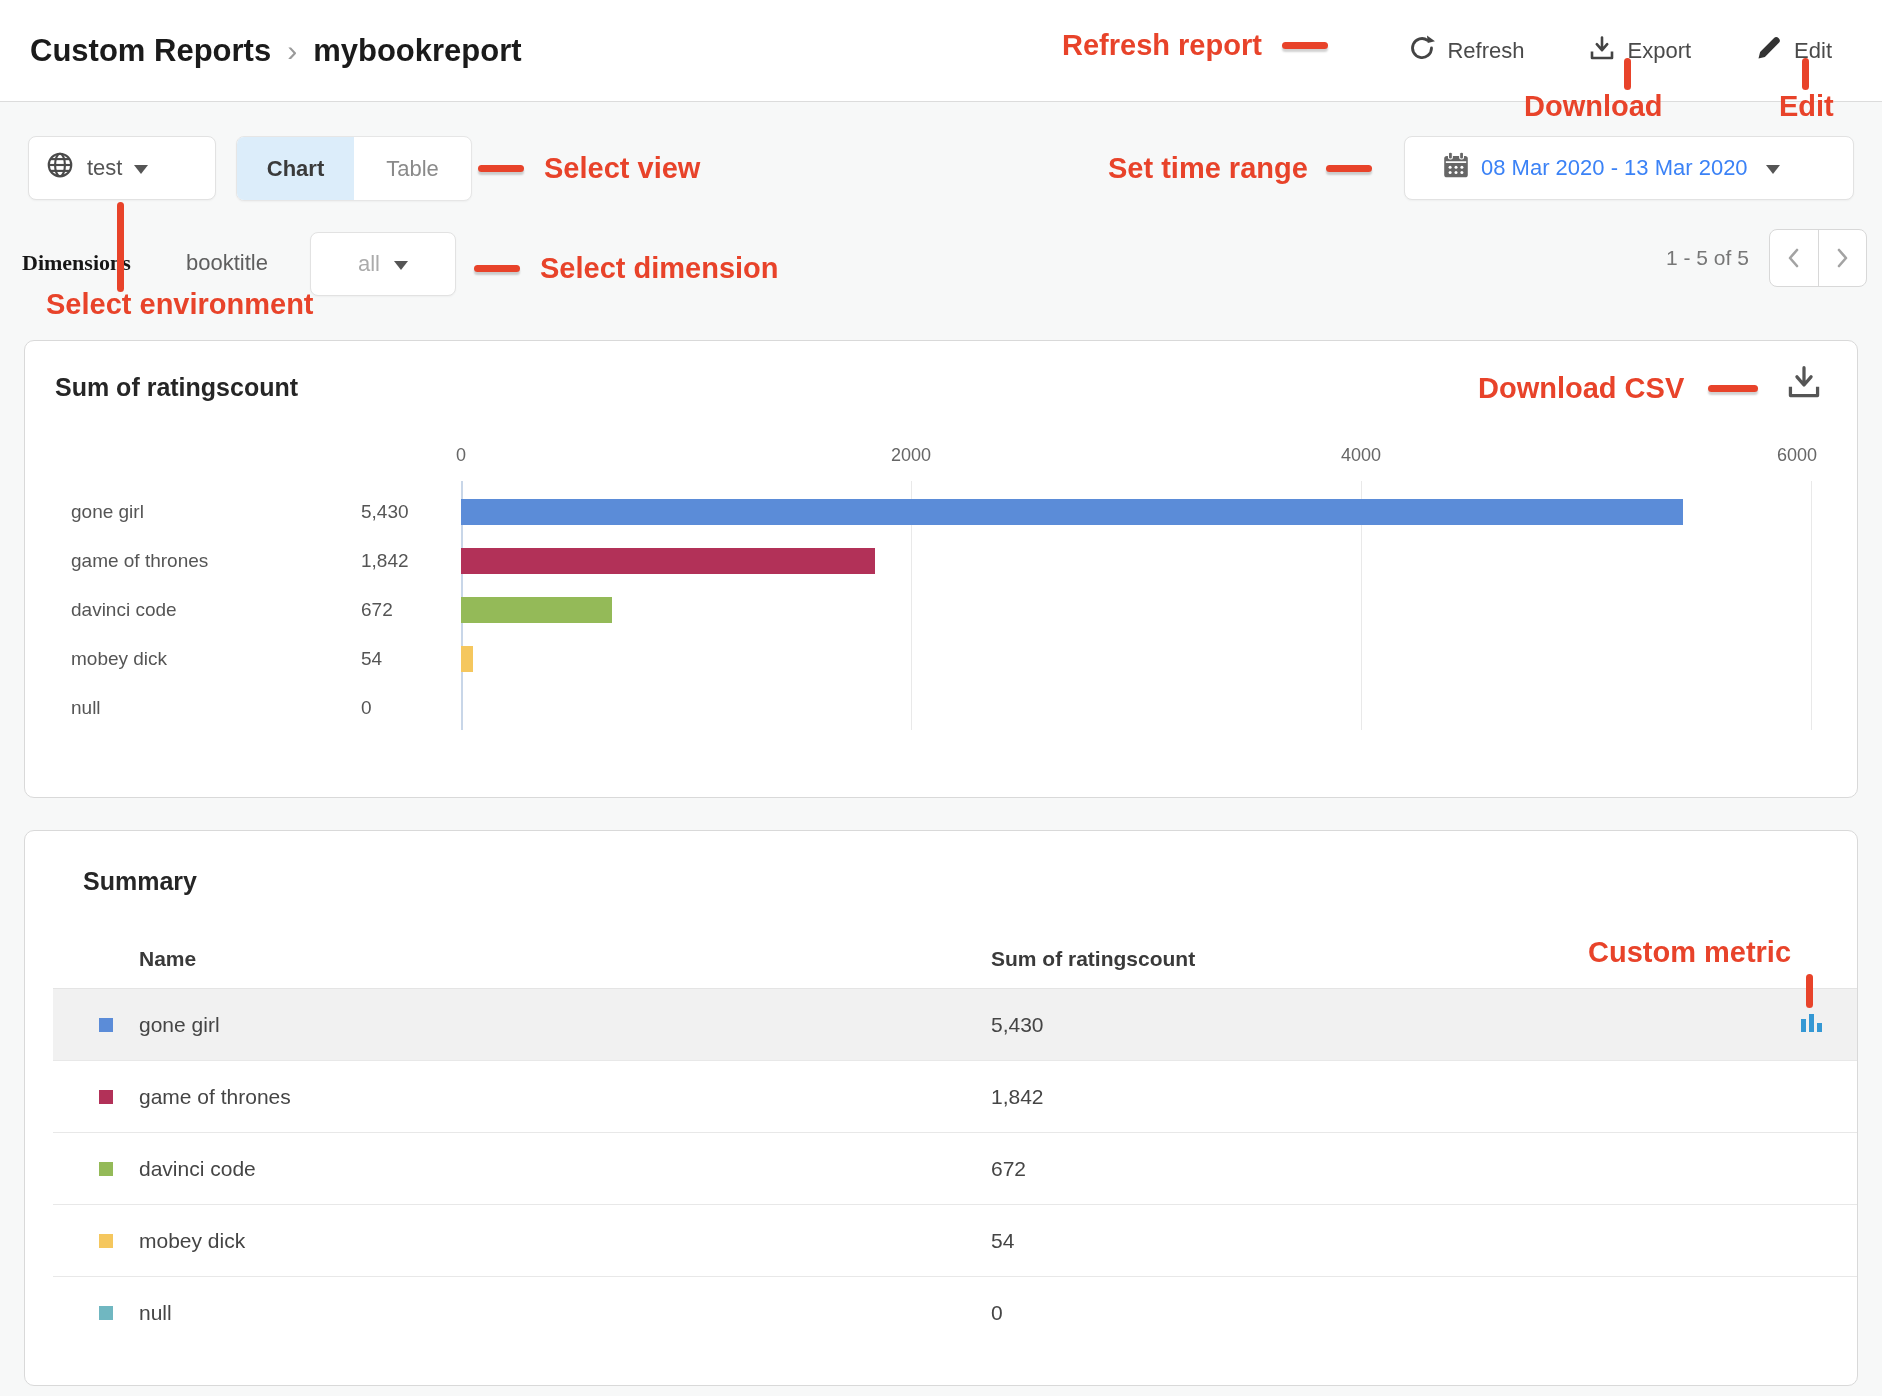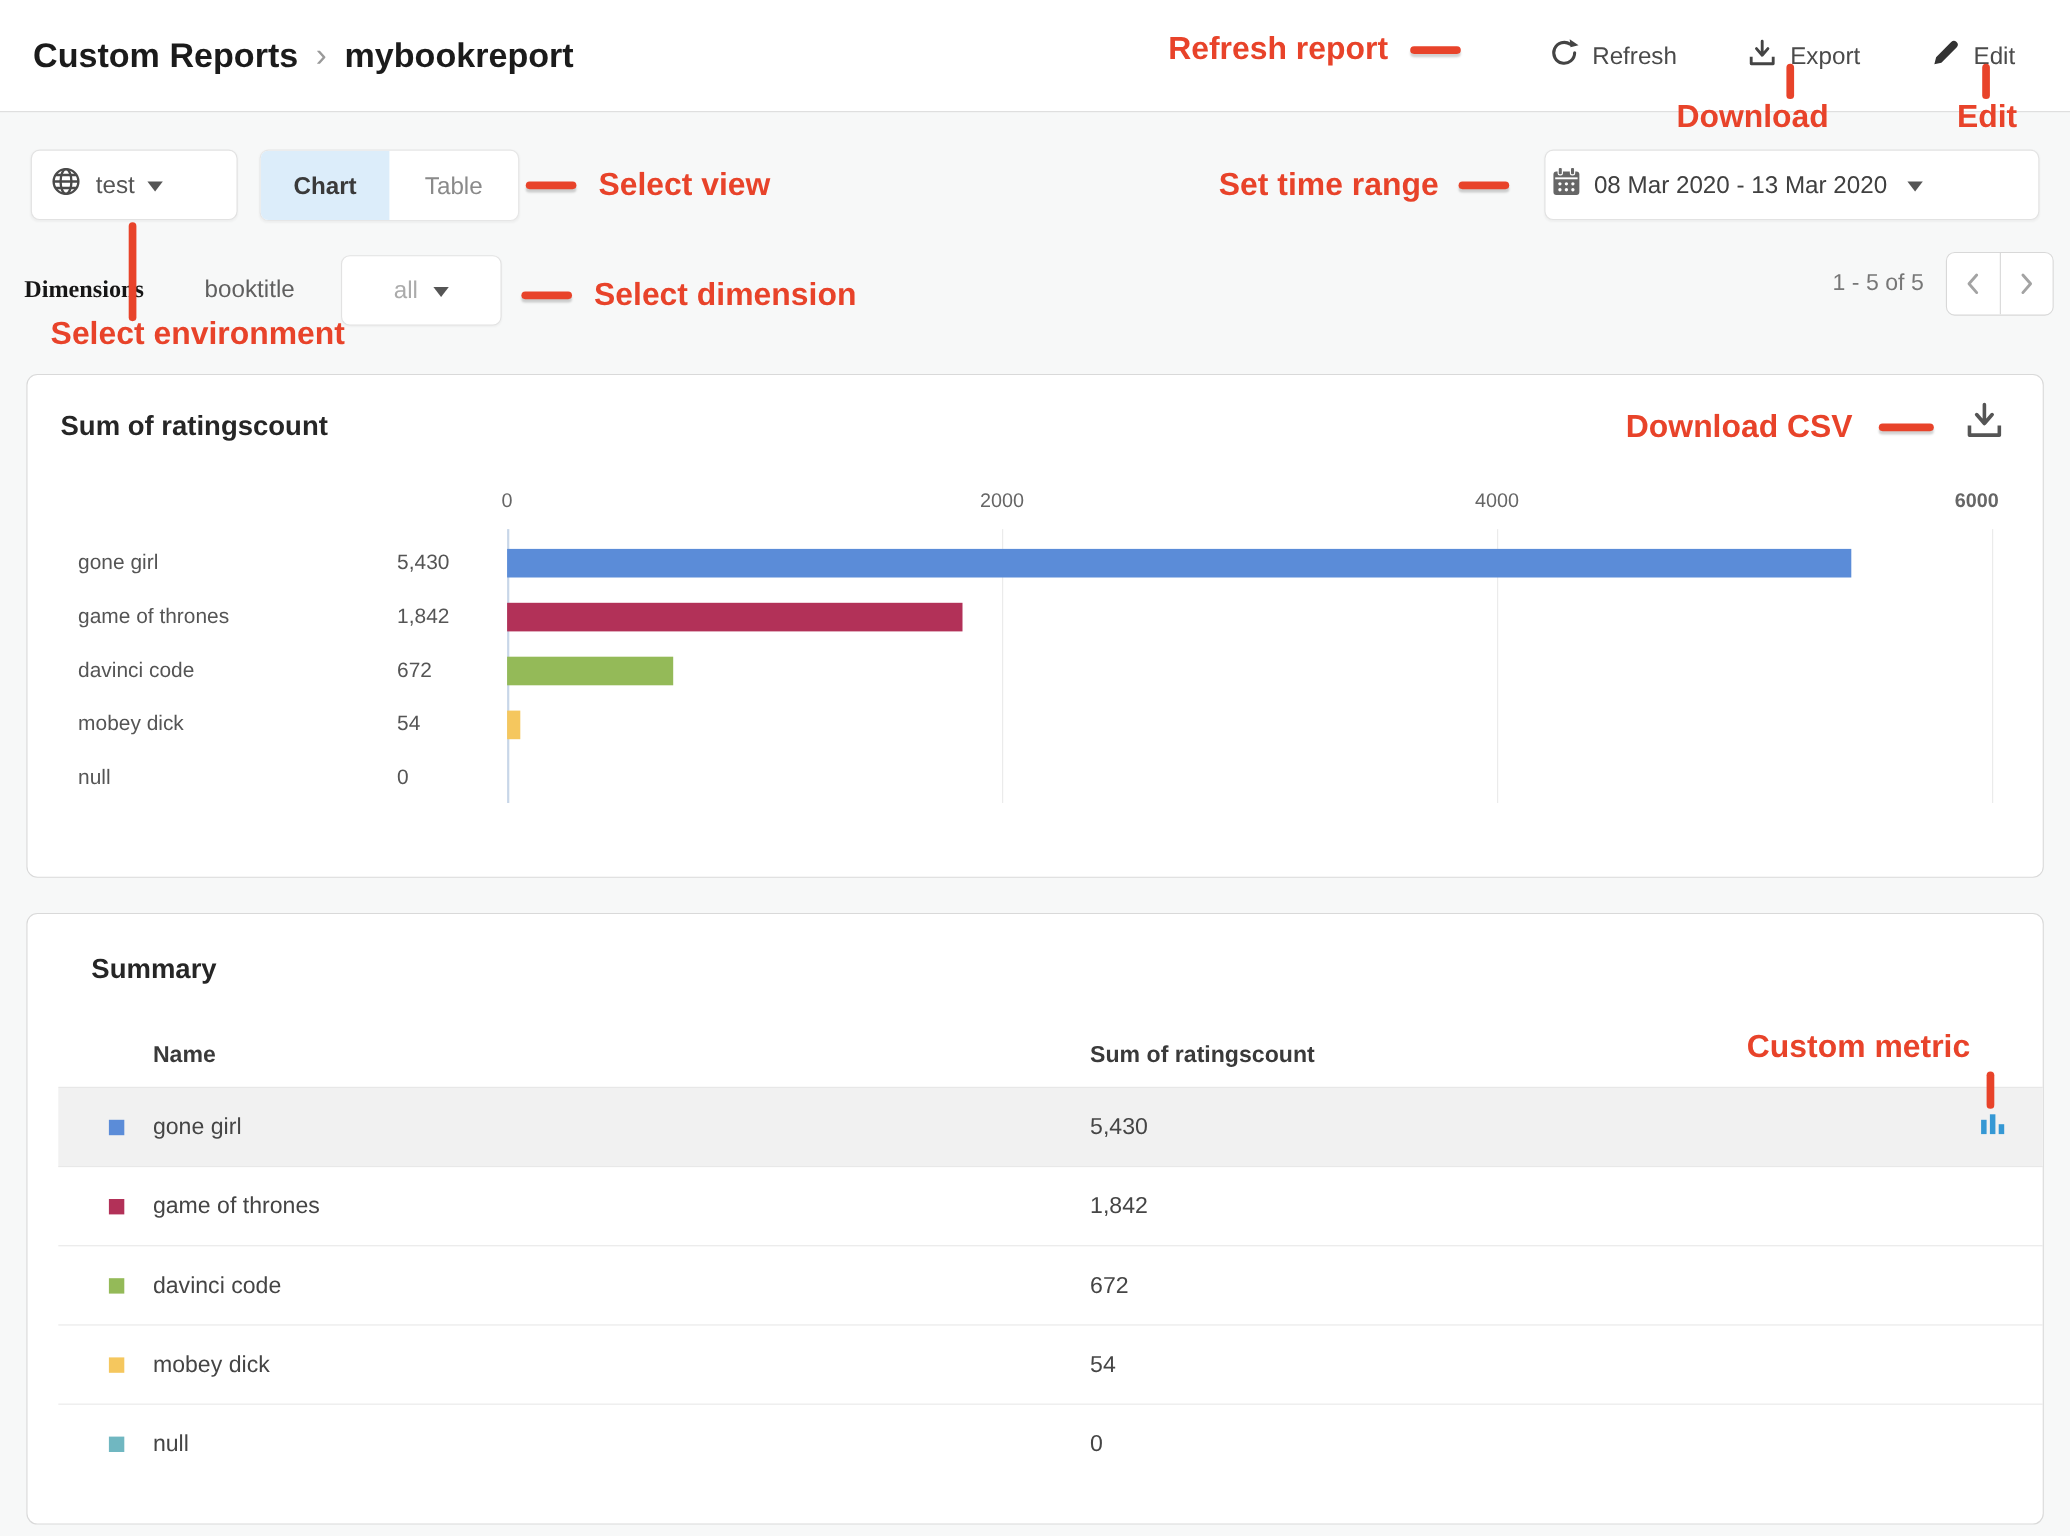--- a/index.html
+++ b/index.html
@@ -16,21 +16,21 @@
   .breadcrumb { position:absolute; left:30px; top:0; height:102px; display:flex; align-items:center; }
   .crumb { font-size:31px; font-weight:bold; color:#1b1b1b; }
   .crumb-sep { font-size:30px; color:#9a9a9a; margin:0 16px; font-weight:normal; }
   .hdr-actions { position:absolute; right:50px; top:0; height:102px; display:flex; align-items:center; gap:64px; }
   .hdr-btn { display:flex; align-items:center; gap:11px; font-size:22px; color:#4a4a4a; cursor:pointer; }
 
   
   .select-card { position:absolute; background:#fff; border:1px solid var(--border);
     border-radius:8px; display:flex; align-items:center; box-shadow:0 1px 2px rgba(0,0,0,.04); }
   .env-select { left:28px; top:136px; width:188px; height:64px; padding-left:16px; gap:12px; font-size:22px; color:#555; }
-  .date-select { left:1404px; top:136px; width:450px; height:64px; padding-left:4px; gap:10px; font-size:22px; color:#404040; }
+  .date-select { left:1404px; top:136px; width:450px; height:64px; padding-left:36px; gap:10px; font-size:22px; color:#3b82f6; }
   .all-select { left:310px; top:232px; width:146px; height:64px; justify-content:center; gap:14px; font-size:22px; color:#ababab; }
   .view-toggle { position:absolute; left:236px; top:136px; height:65px; display:flex;
     background:#fff; border:1px solid #e6e6e6; border-radius:8px; overflow:hidden; box-shadow:0 1px 2px rgba(0,0,0,.04); }
   .view-btn { width:117px; display:flex; align-items:center; justify-content:center; font-size:22px; color:#8a8a8a; cursor:pointer; }
   .view-btn.active { background:#dcedfa; color:#3a3a3a; font-weight:bold; }
   .caret { width:0; height:0; border-left:7px solid transparent; border-right:7px solid transparent;
     border-top:9px solid #555; margin-top:3px; }
   .dim-label { position:absolute; left:22px; top:250px; font-size:22px; font-weight:bold; color:#161616;font-family:Liberation Serif, serif; }
   .dim-name { position:absolute; left:186px; top:250px; font-size:22px; color:#5f5f5f; }
   .pager-wrap { position:absolute; left:1626px; top:228px; height:60px; display:flex; align-items:center; gap:20px; }
@@ -190,21 +190,21 @@
     <svg width="38" height="38" viewBox="0 0 28 28">
         <path d="M14 3.5 v11.5 M8.8 10.2 l5.2 6 5.2-6" fill="none" stroke="#555" stroke-width="2.4" stroke-linecap="round" stroke-linejoin="round"></path>
         <path d="M4 17.5 v6.5 h20 v-6.5" fill="none" stroke="#555" stroke-width="2.4" stroke-linejoin="round"></path>
       </svg>
   </div>
   <div class="chart-area">
     <div class="axis-ticks" id="axis-ticks">
         <div class="tick" style="left: 0%; transform: translateX(-50%);">0</div>
         <div class="tick" style="left: 33.3333%; transform: translateX(-50%);">2000</div>
         <div class="tick" style="left: 66.6667%; transform: translateX(-50%);">4000</div>
-        <div class="tick" style="left: 100%; transform: translateX(-85%); font-weight: bold;">6000</div>
+        <div class="tick" style="left: 100%; transform: translateX(-85%);">6000</div>
       </div>
     <div class="chart-body" id="chart-body">
       <div class="plot-overlay" id="plot-overlay">
           <div class="zero-line" style="left: 0px;"></div>
           <div class="gridline" style="left: 33.3333%;"></div>
           <div class="gridline" style="left: 66.6667%;"></div>
           <div class="gridline" style="left: 100%;"></div>
         </div>
     <div class="chart-row">
           <div class="c-label">gone girl</div>

